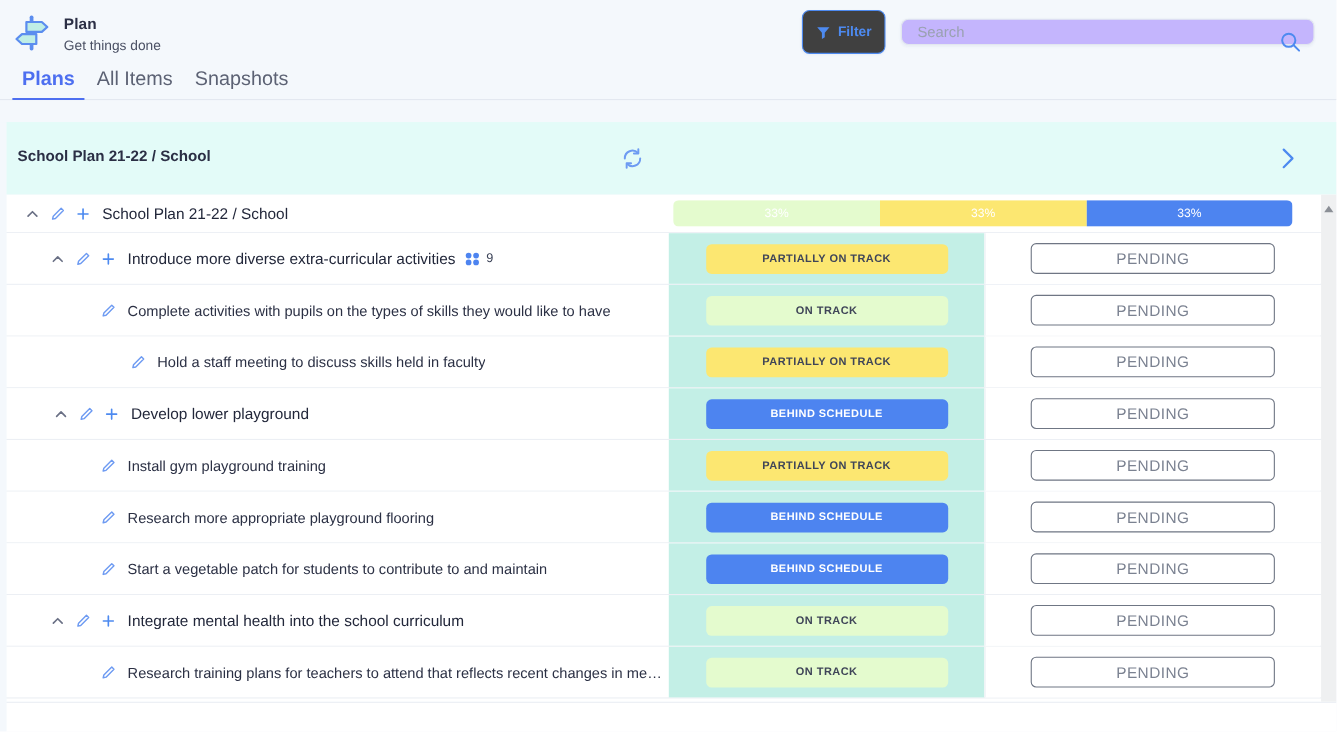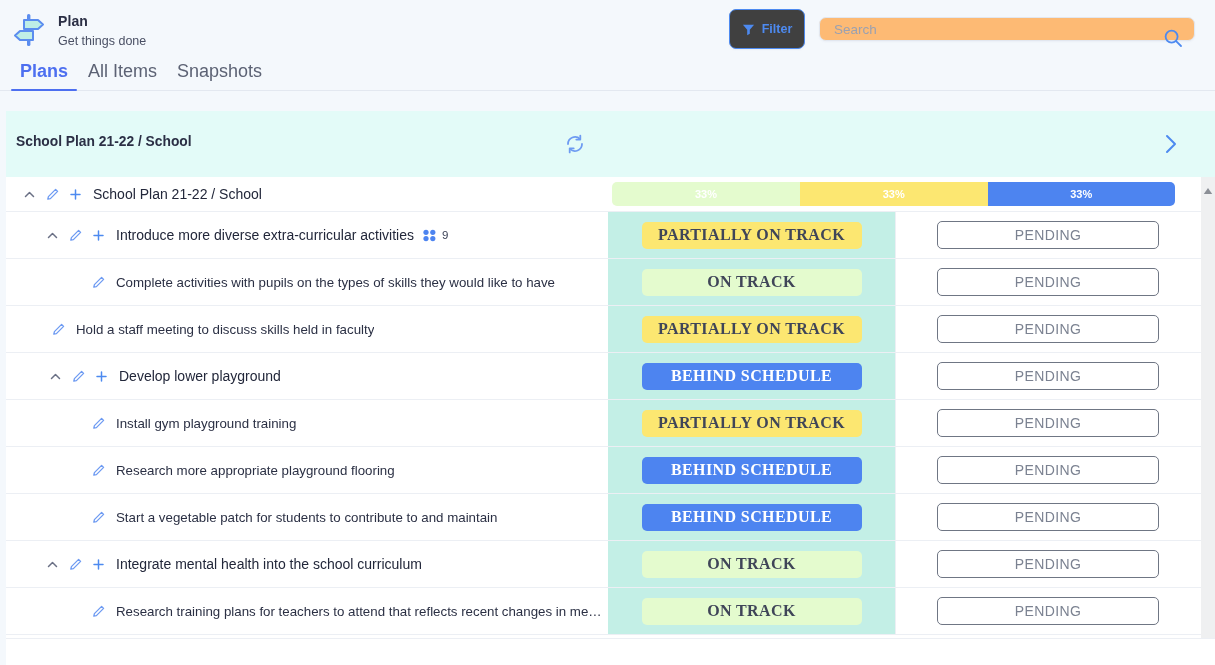--- a/index.html
+++ b/index.html
@@ -46,21 +46,21 @@
     border: 1.6px solid #4d8af0;
     border-radius: 7px;
     display: flex; align-items: center; justify-content: center; gap: 7px;
     cursor: pointer;
     box-shadow: 0 1px 2px rgba(60,80,130,.06);
   }
   .filter-btn .lbl { font-size: 12.5px; font-weight: bold; color: #4d8af0; }
   .search-wrap {
     position: relative;
     width: 376px; height: 24px;
-    background: #fdba74;
+    background: #c4b5fd;
     border: 1px solid #e2e7ef;
     border-radius: 7px;
     display: flex; align-items: center;
     box-shadow: 0 1px 2px rgba(60,80,130,.05);
   }
   .search-input {
     border: none; outline: none; background: transparent;
     font-family: "Liberation Sans", sans-serif;
     font-size: 13.5px; color: #3b4257;
     padding: 0 40px 0 14px; width: 100%; height: 100%;
@@ -175,44 +175,43 @@
   .cell-future {
     width: 305px; flex: 0 0 305px;
     background: #ffffff;
     display: flex; align-items: center; justify-content: center;
     border-left: 1px solid #eceff4;
   }
   .pill {
     width: 220px; height: 27px;
     border-radius: 5px;
     display: flex; align-items: center; justify-content: center;
-    font-size: 16px; font-weight: bold; letter-spacing: .4px;
-    cursor: pointer;
-    font-family: Liberation Serif, serif;
+    font-size: 10px; font-weight: bold; letter-spacing: .4px;
+    cursor: pointer;
   }
   .pill.yellow { background: #fce771; color: #3f4558; }
   .pill.green  { background: #e4fbce; color: #3f4558; }
   .pill.blue   { background: #4d84f0; color: #ffffff; }
   .pending-btn {
     width: 222px; height: 28px;
     border: 1px solid #6f7684;
     border-radius: 5px;
     background: #ffffff;
     display: flex; align-items: center; justify-content: center;
     font-size: 14px; color: #7b8291; letter-spacing: .4px;
     cursor: pointer;
   }
   .progress-bar {
     position: absolute; left: 612px; top: 5px;
     width: 563px; height: 24px;
     border-radius: 5px; overflow: hidden;
     display: flex;
   }
   .seg { display: flex; align-items: center; justify-content: center;
-         font-size: 11px; font-weight: bold; }
+         font-size: 11px; font-weight: normal; }
   .seg.green { background: #e4fbce; color: #ffffff; }
   .seg.yellow { background: #fce771; color: #ffffff; }
   .seg.blue { background: #4d84f0; color: #ffffff; }
 
   
   .scrollbar {
     position: absolute; right: 0; top: 177px;
     width: 14px; height: 461px;
     background: #eff0f1;
     cursor: pointer;
@@ -378,21 +377,21 @@
       </div>
       <div class="cell-current">
         <div class="pill green">ON TRACK</div>
       </div>
       <div class="cell-future">
         <div class="pending-btn">PENDING</div>
       </div>
     </div>
 
     <div class="row">
-      <div class="cell-label" style="padding-left:51px;">
+      <div class="cell-label" style="padding-left:118px;">
         <span class="icons">
           <span class="icn"><svg width="15" height="15" viewBox="0 0 15 15">
                 <path d="M10.6 2.4 l2 2 l-7.2 7.2 l-2.6 .6 l.6 -2.6 z" fill="none" stroke="#6e9bf2" stroke-width="1.3" stroke-linejoin="round"></path>
               </svg></span>
         </span>
         <span class="row-text">Hold a staff meeting to discuss skills held in faculty</span>
       </div>
       <div class="cell-current">
         <div class="pill yellow">PARTIALLY ON TRACK</div>
       </div>

